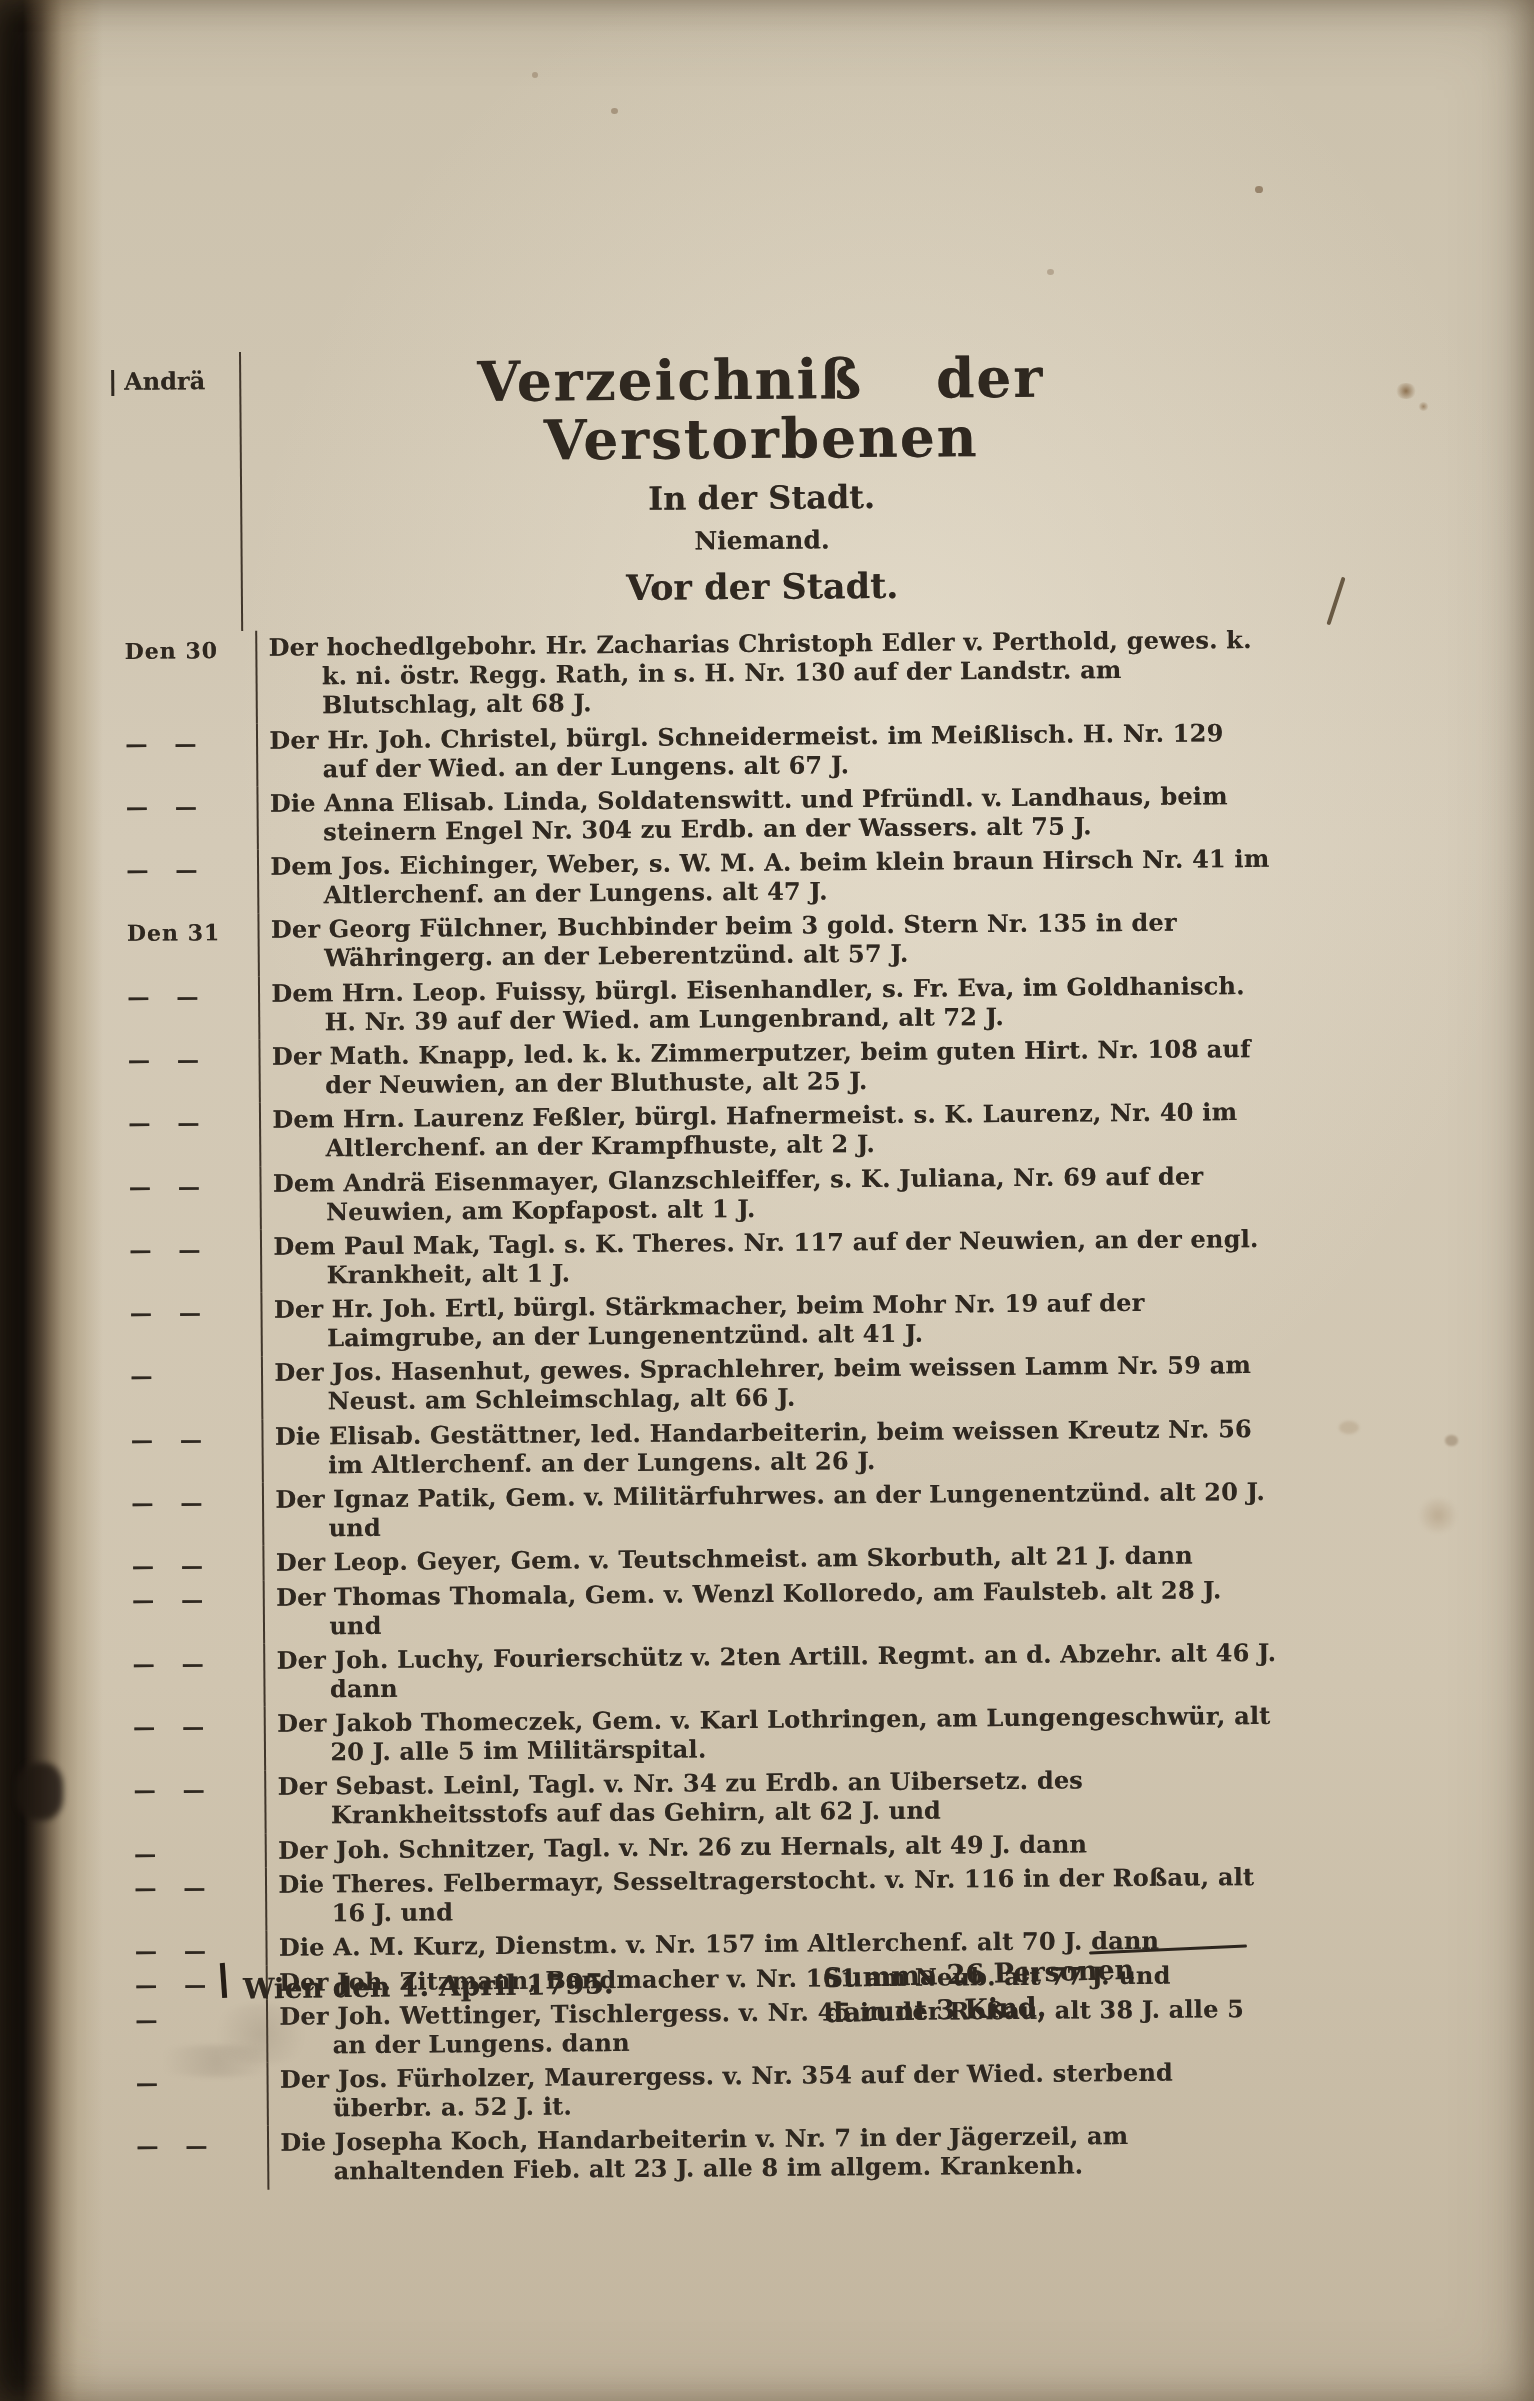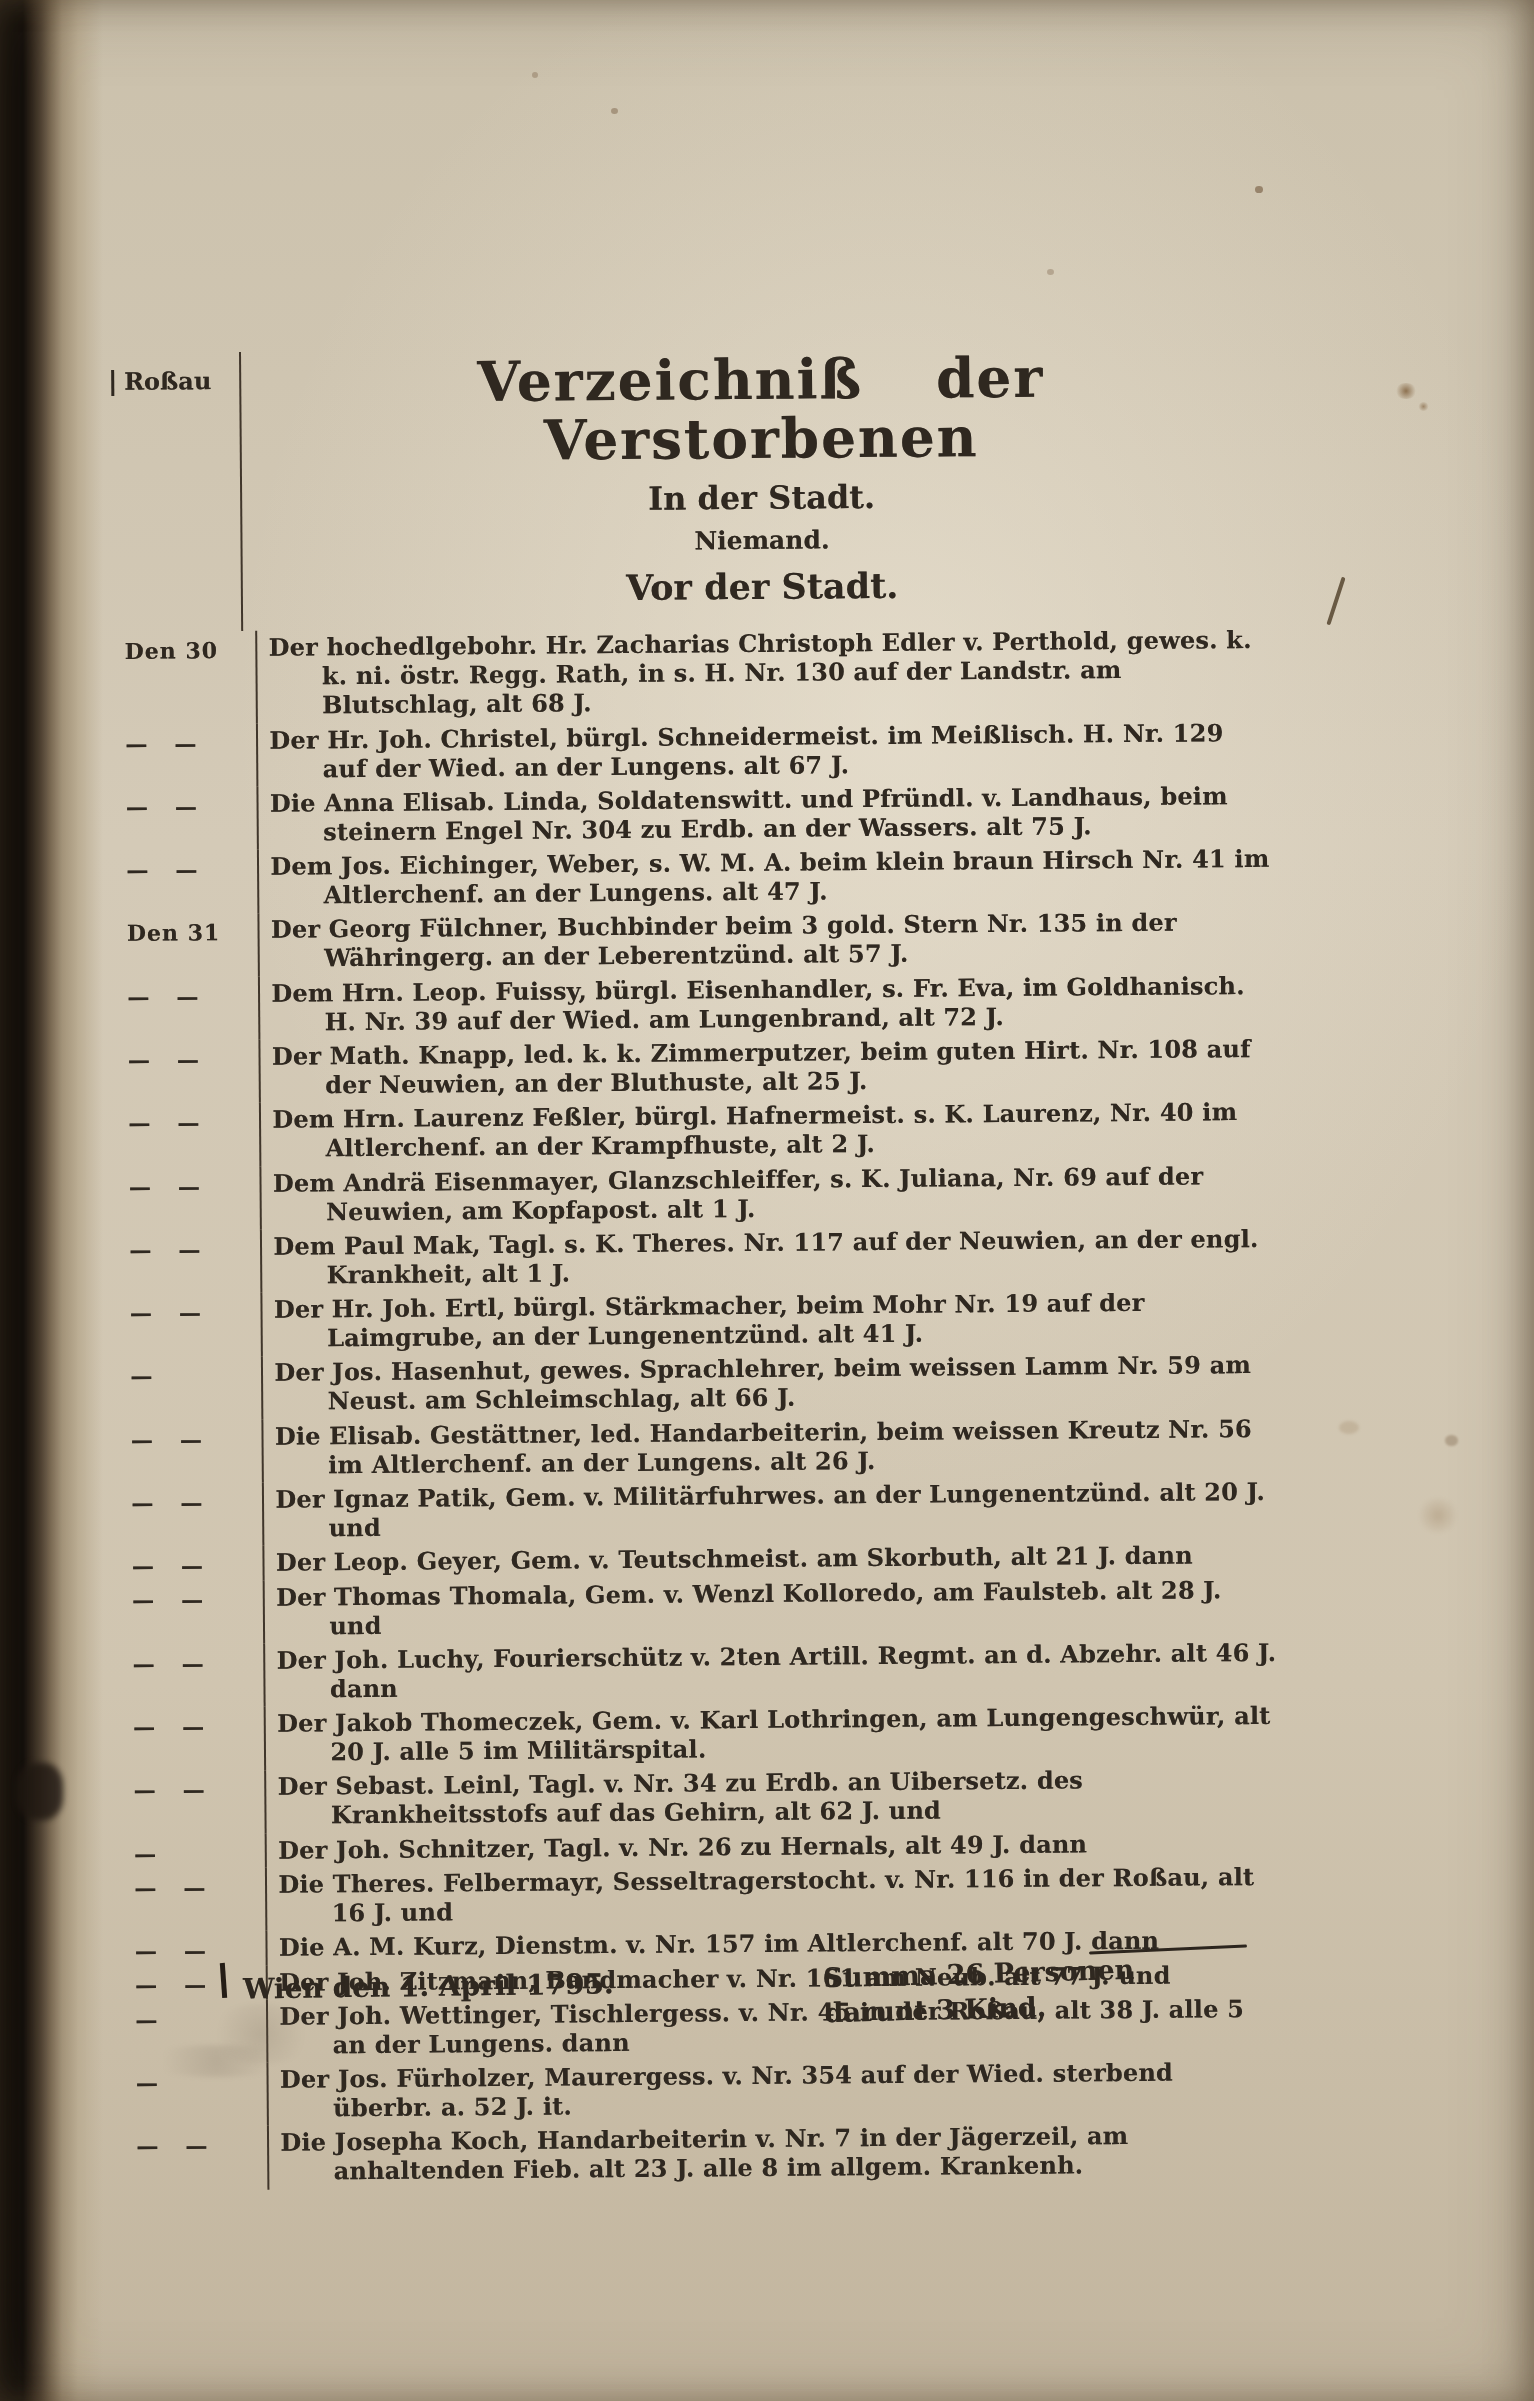--- a/index.html
+++ b/index.html
@@ -78,21 +78,21 @@
 
 <div class="scan">
 
   <div class="binding"></div>
 
   <div class="register ink">
     <div class="row">
       <div class="cell margin">
         <div class="month">
           <div class="tick"></div>
-          <span>Roßau</span>
+          <span>Andrä</span>
         </div>
       </div>
       <div class="cell body header-cell">
         <div class="title">Verzeichniß der Verstorbenen</div>
         <div class="sec-city">In der Stadt.</div>
         <div class="niemand">Niemand.</div>
         <div class="sec-suburb">Vor der Stadt.</div>
       </div>
     </div>
     <div id="entries">

